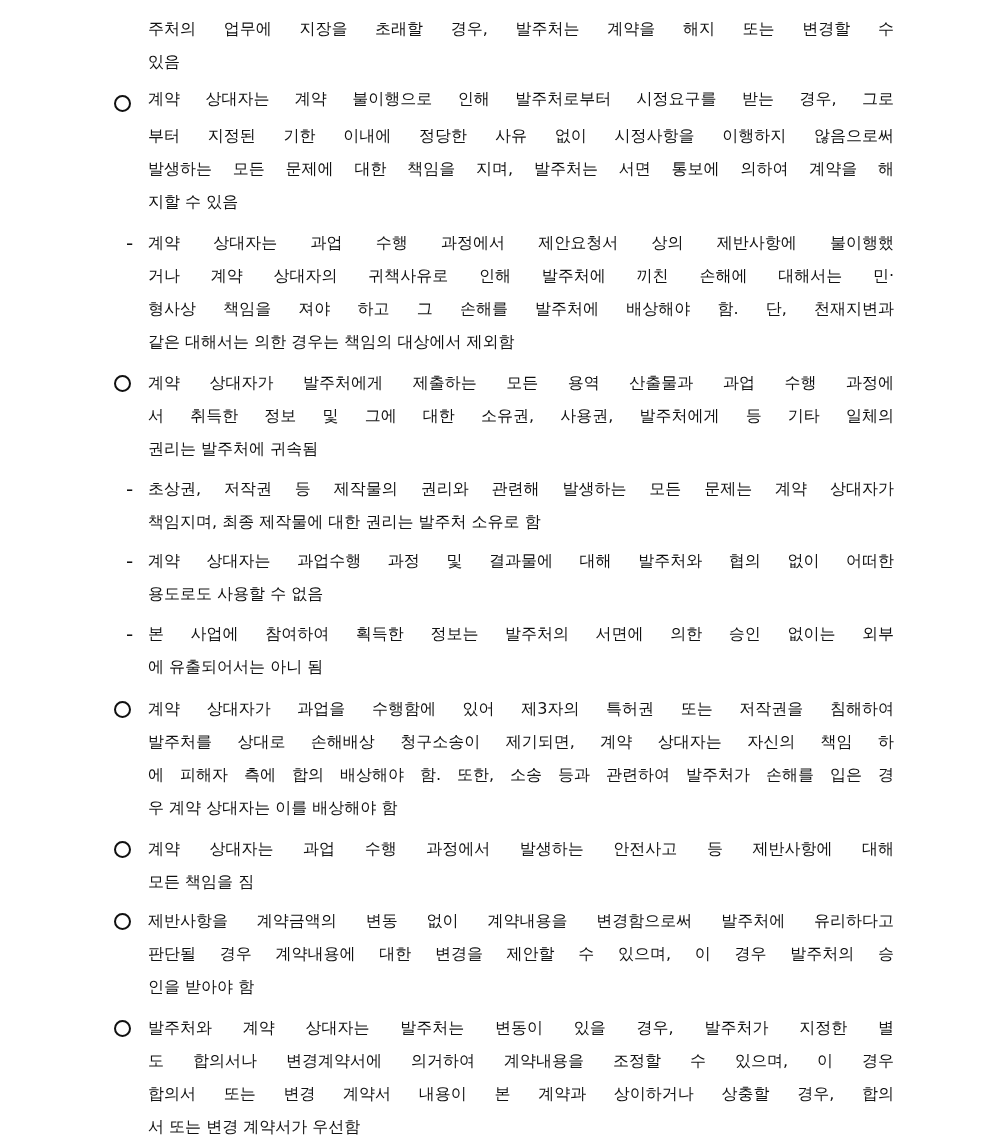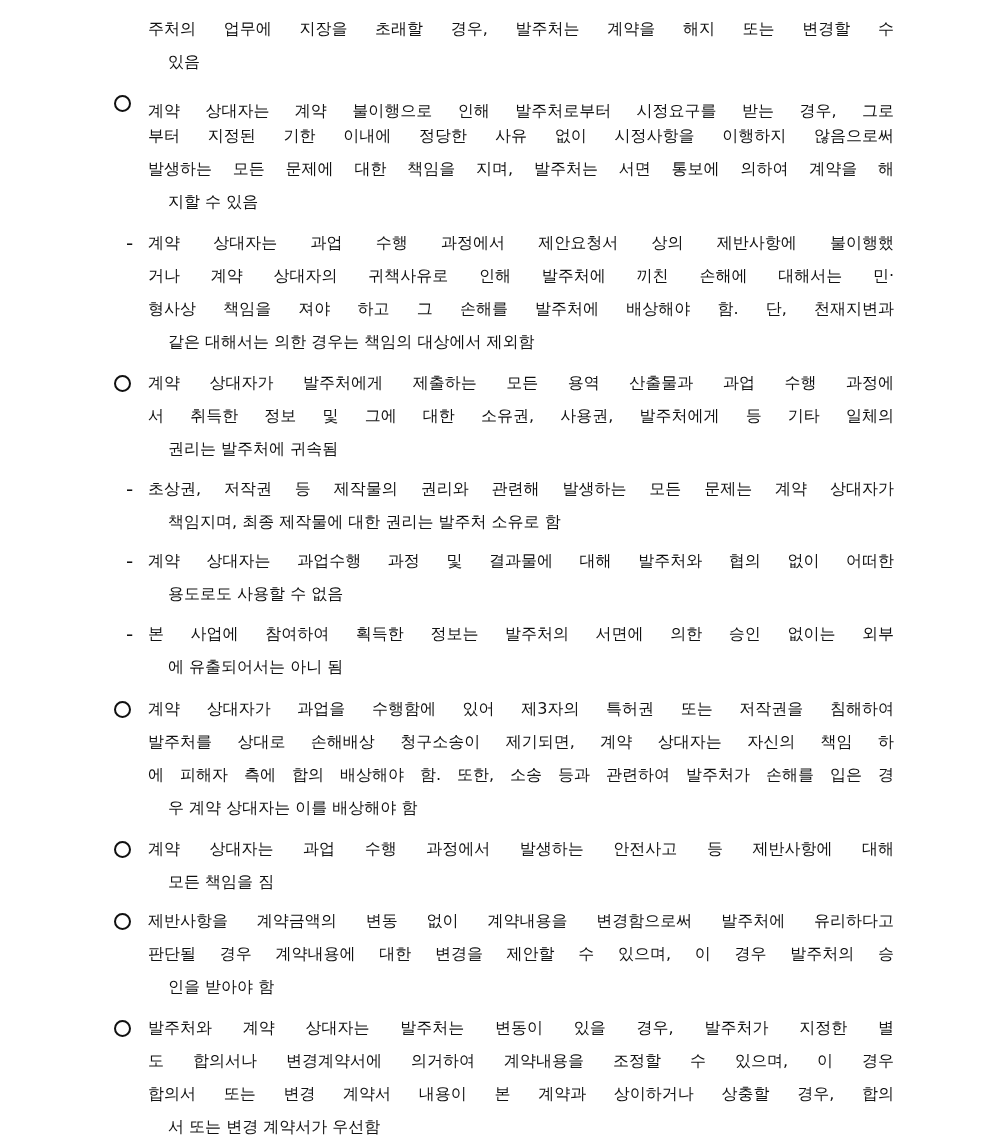--- a/index.html
+++ b/index.html
@@ -7,41 +7,41 @@
       width: 982px; height: 1144px; overflow: hidden; position: relative;
       font-family: "DejaVu Sans", "Liberation Sans", sans-serif;
       color: #111111;
     }
     .page { position: absolute; left: 0; top: 0; width: 982px; }
     .line {
       position: absolute; left: 148px; width: 746px;
       font-size: 16px; line-height: 30px; height: 30px; white-space: nowrap;
       text-align: justify; text-align-last: justify; letter-spacing: 0px;
     }
-    .line.last { text-align-last: left; margin-left: 20px; }
+    .line.last { text-align-last: left; }
     .bullet {
       position: absolute; font-size: 20px; line-height: 30px; height: 30px;
     }
     .bullet.circle { left: 114px; }
     .bullet.circle span {
       display: inline-block; width: 13px; height: 13px; border: 2.4px solid #111;
       border-radius: 50%; margin-top: 7px;
     }
     .bullet.dash { left: 126px; }
   </style>
 </head>
 <body>
 
 <div class="page">
 
   <div class="line" style="top:14px">주처의 업무에 지장을 초래할 경우, 발주처는 계약을 해지 또는 변경할 수</div>
   <div class="line last" style="top:47px">있음</div>
 
   <div class="bullet circle" style="top:88px"><span></span></div>
-  <div class="line" style="top:96px">계약 상대자는 계약 불이행으로 인해 발주처로부터 시정요구를 받는 경우, 그로</div>
+  <div class="line" style="top:84px">계약 상대자는 계약 불이행으로 인해 발주처로부터 시정요구를 받는 경우, 그로</div>
   <div class="line" style="top:121px">부터 지정된 기한 이내에 정당한 사유 없이 시정사항을 이행하지 않음으로써</div>
   <div class="line" style="top:154px">발생하는 모든 문제에 대한 책임을 지며, 발주처는 서면 통보에 의하여 계약을 해</div>
   <div class="line last" style="top:187px">지할 수 있음</div>
 
   <div class="bullet dash" style="top:228px">-</div>
   <div class="line" style="top:228px">계약 상대자는 과업 수행 과정에서 제안요청서 상의 제반사항에 불이행했</div>
   <div class="line" style="top:261px">거나 계약 상대자의 귀책사유로 인해 발주처에 끼친 손해에 대해서는 민·</div>
   <div class="line" style="top:294px">형사상 책임을 져야 하고 그 손해를 발주처에 배상해야 함. 단, 천재지변과</div>
   <div class="line last" style="top:327px">같은 대해서는 의한 경우는 책임의 대상에서 제외함</div>
 

